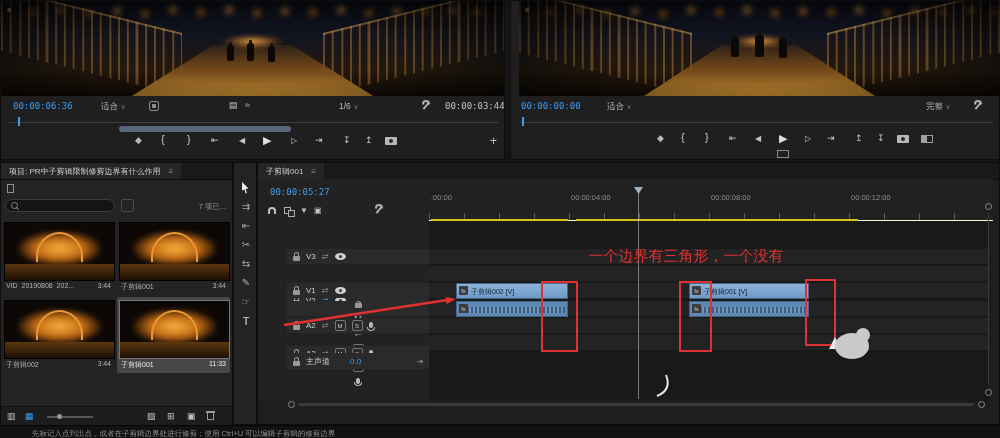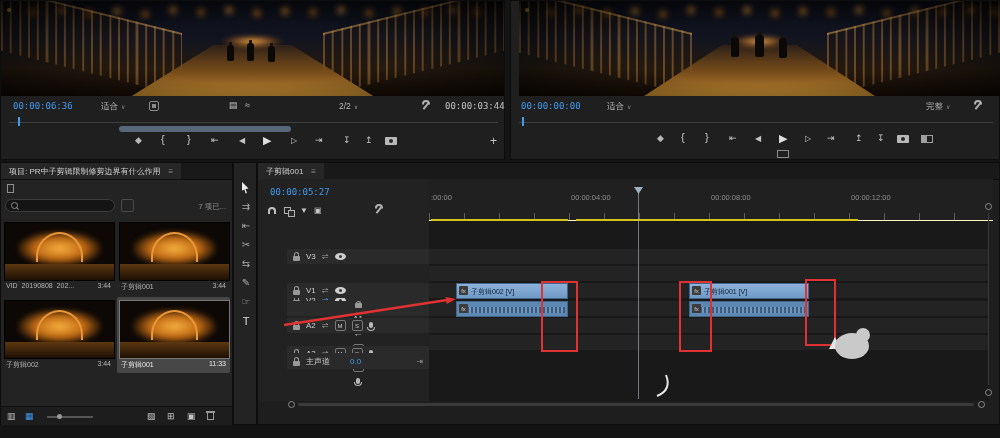--- a/index.html
+++ b/index.html
@@ -119,21 +119,21 @@
       <div class="sc-vig"></div>
     </div>
     <div class="abs tc-blue mono" style="left:12px;top:100px;">00:00:06:36</div>
     <div class="dd" style="left:100px;top:100px;">
       <span>适合</span><span class="chev">∨</span>
     </div>
     <span class="boxico" style="left:148px;top:100px;"></span>
     <span class="g" style="left:228px;top:100px;font-size:9px;">▤</span>
     <span class="g" style="left:244px;top:100px;font-size:9px;">≈</span>
     <div class="dd" style="left:338px;top:100px;">
-      <span>2/2</span><span class="chev">∨</span>
+      <span>1/6</span><span class="chev">∨</span>
     </div>
     <span class="wrenchico" style="left:420px;top:100px;"></span>
     <div class="abs tc-gray mono" style="left:444px;top:100px;">00:00:03:44</div>
 
     <div class="scrubline" style="left:8px;top:121px;width:489px;"></div>
     <span class="ph-blue" style="left:17px;top:116px;"></span>
     <div class="zoombar" style="left:118px;top:125px;width:172px;"></div>
 
     <span class="g" style="left:134px;top:135px;color:#b8b8b8;">◆</span>
     <span class="g" style="left:160px;top:133px;font-size:11px;">{</span>
@@ -378,34 +378,38 @@
       <span class="fxb">fx</span>
       <span class="clbl">子剪辑001 [V]</span>
     </div>
     <div class="clip a" style="left:431px;top:138px;width:120px;">
       <span class="fxb">fx</span>
     </div>
 
     <div class="abs" style="left:376px;top:24px;width:9px;height:7px;background:#9fb0c0;clip-path:polygon(0 0,100% 0,50% 100%);"></div>
     <div class="abs" style="left:380px;top:30px;width:1px;height:206px;background:rgba(190,200,210,.55);"></div>
 
+    <div class="abs" style="left:318px;top:84px;width:220px;text-align:center;font-size:15px;color:#e03232;">一个边界有三角形，一个没有</div>
     <div class="redrect" style="left:283px;top:118px;width:33px;height:67px;"></div>
     <div class="redrect" style="left:421px;top:118px;width:29px;height:67px;"></div>
     <div class="redrect" style="left:547px;top:116px;width:27px;height:63px;"></div>
     <svg class="abs" style="left:0;top:0;width:743px;height:263px;pointer-events:none;" viewBox="0 0 743 263">
       <line x1="26" y1="162" x2="189" y2="137" stroke="#e03232" stroke-width="2.5"></line>
       <polygon points="198,136 188.6,140.9 187.6,134.0" fill="#e03232"></polygon>
       <polygon points="571,186 577,174 583,186" fill="#e8e8e8"></polygon>
       <ellipse cx="594" cy="183" rx="17" ry="13" fill="#c9c9c9"></ellipse>
       <circle cx="605" cy="172" r="7" fill="#c9c9c9"></circle>
       <path d="M408,212 c4,10 1,17 -9,21" stroke="#e6e6e6" stroke-width="2" fill="none"></path>
     </svg>
 
     <span class="circ" style="left:727px;top:40px;"></span>
     <span class="circ" style="left:727px;top:226px;"></span>
     <div class="abs" style="left:730px;top:50px;width:1px;height:172px;background:#3a3a3a;"></div>
     <span class="circ" style="left:30px;top:238px;"></span>
     <div class="abs" style="left:40px;top:240px;width:676px;height:3px;background:#3a3a3a;border-radius:2px;"></div>
     <span class="circ" style="left:720px;top:238px;"></span>
   </section>
 
+  <footer class="statusbar">
+    <span class="abs" style="left:32px;top:3px;font-size:7.5px;color:#8c8c8c;white-space:nowrap;">先标记入点到出点，或者在子剪辑边界处进行修剪；使用 Ctrl+U 可以编辑子剪辑的修剪边界</span>
+  </footer>
 
 </div>
 
 </body></html>

